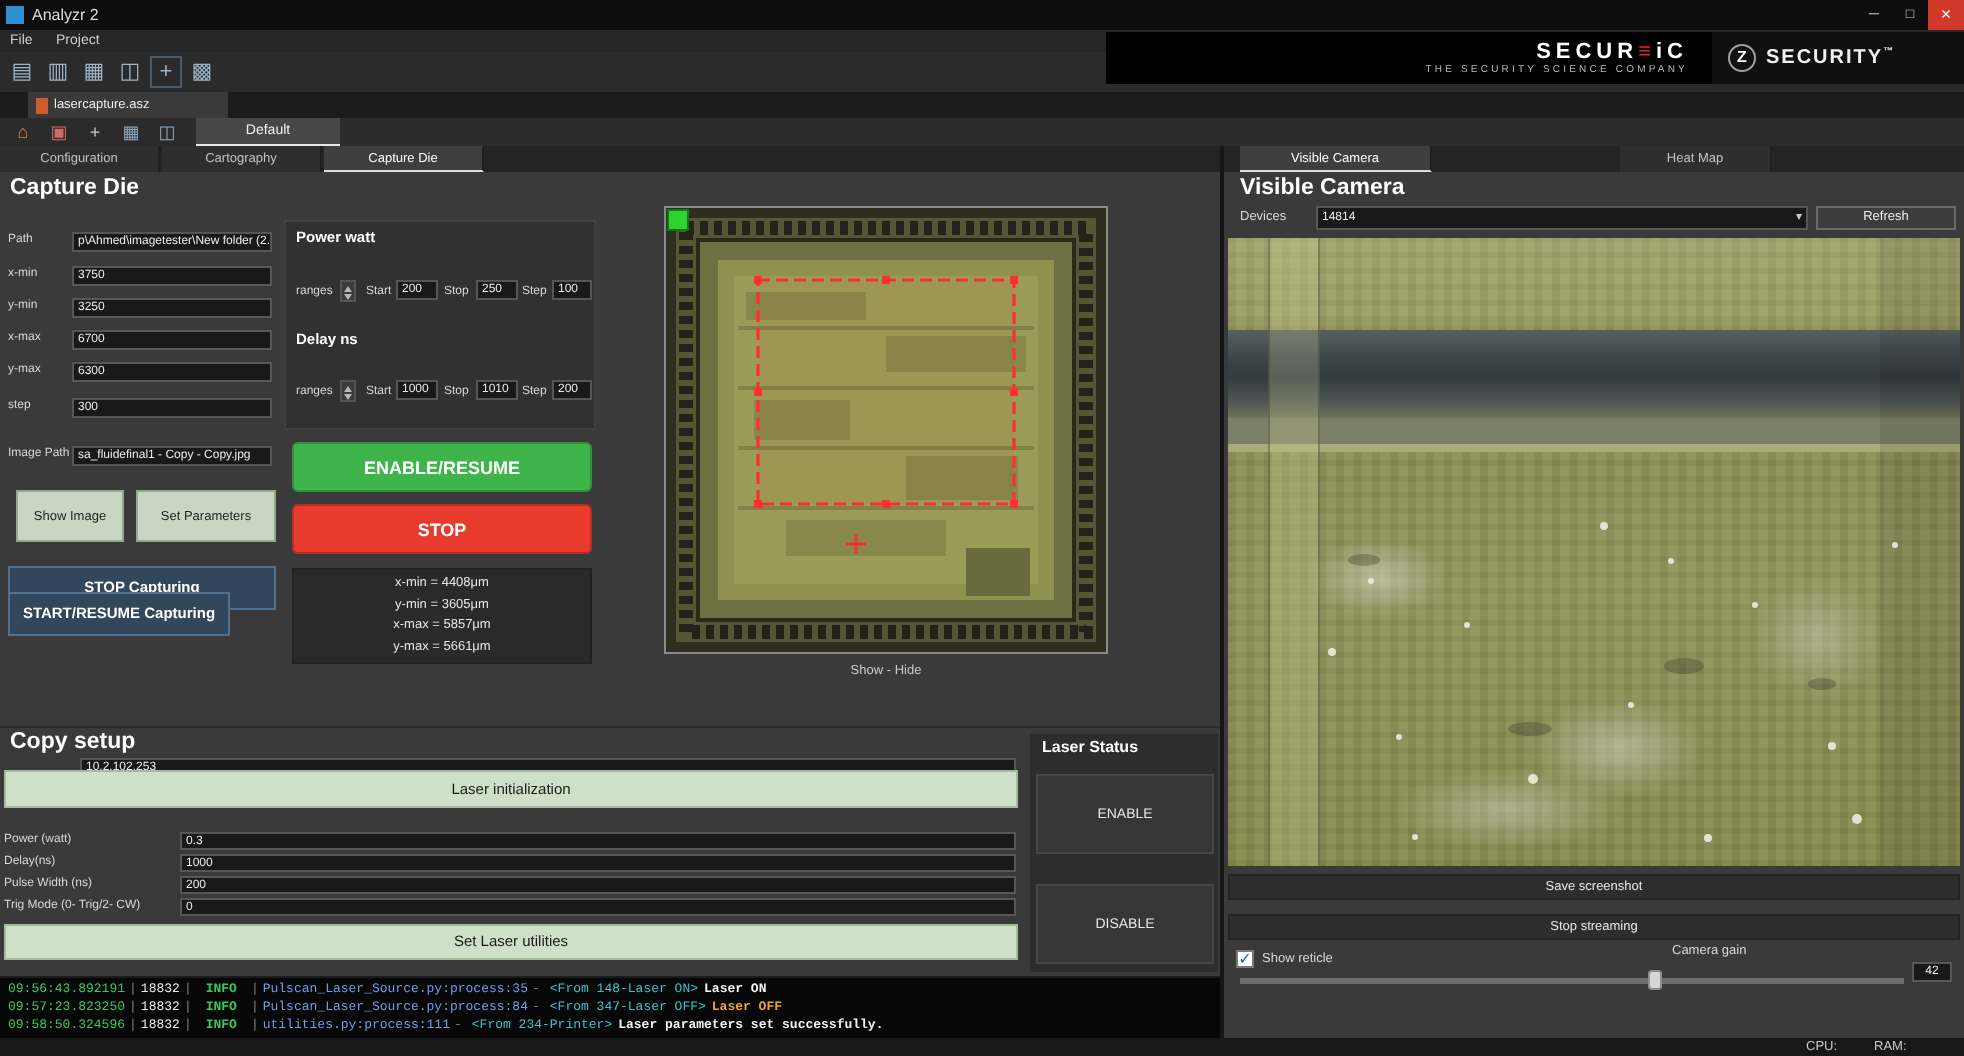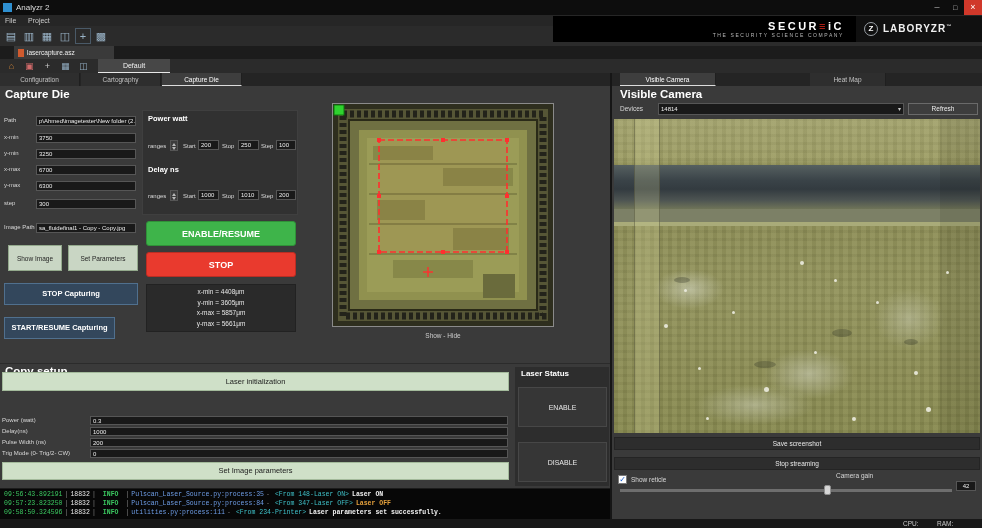--- a/index.html
+++ b/index.html
@@ -63,21 +63,21 @@
   </div>
 
   <div class="abs" style="left:553px;top:16px;width:303px;height:26px;background:#000000;display:flex;flex-direction:column;justify-content:center;align-items:flex-end;padding-right:12px;">
     <div style="font-weight:bold;font-size:11px;letter-spacing:2.5px;color:#ffffff;line-height:12px;">
       <span>SECUR</span><span style="color:#e0281e;">≡</span><span>iC</span>
     </div>
     <div style="font-size:5px;letter-spacing:1.6px;color:#b8b8b8;line-height:7px;">THE SECURITY SCIENCE COMPANY</div>
   </div>
   <div class="abs" style="left:856px;top:16px;width:126px;height:26px;background:#101010;display:flex;align-items:center;gap:5px;padding-left:8px;">
     <span style="width:14px;height:14px;border:1.5px solid #9aa0a6;border-radius:50%;color:#ffffff;font-size:8px;font-weight:bold;text-align:center;line-height:12px;">Z</span>
-    <span style="color:#f0f0f0;font-weight:bold;font-size:10px;letter-spacing:1px;"><span>LABORYZR</span><span style="font-size:5px;vertical-align:super;">™</span></span>
+    <span style="color:#f0f0f0;font-weight:bold;font-size:10px;letter-spacing:1px;"><span>SECURITY</span><span style="font-size:5px;vertical-align:super;">™</span></span>
   </div>
 
   <div class="abs" style="left:0;top:46px;width:982px;height:13px;background:#1c1c1c;">
     <div style="position:absolute;left:14px;top:0;width:100px;height:13px;background:#3a3a3a;display:flex;align-items:center;gap:3px;padding:0 4px;">
       <span style="width:6px;height:8px;background:#cf5a2e;"></span>
       <span style="font-size:6.5px;color:#eeeeee;">lasercapture.asz</span>
     </div>
   </div>
 
   <div class="abs" style="left:0;top:59px;width:982px;height:14px;background:#2b2b2b;">
@@ -115,21 +115,21 @@
   <span class="lbl" style="left:4px;top:182px;">y-max</span>
   <div class="inp" style="left:36px;top:181px;width:100px;height:10px;">6300</div>
   <span class="lbl" style="left:4px;top:200px;">step</span>
   <div class="inp" style="left:36px;top:199px;width:100px;height:10px;">300</div>
   <span class="lbl" style="left:4px;top:224px;">Image Path</span>
   <div class="inp" style="left:36px;top:223px;width:100px;height:10px;">sa_fluidefinal1 - Copy - Copy.jpg</div>
 
   <div class="btn-pale" style="left:8px;top:245px;width:54px;height:26px;">Show Image</div>
   <div class="btn-pale" style="left:68px;top:245px;width:70px;height:26px;">Set Parameters</div>
   <div class="btn-navy" style="left:4px;top:283px;width:134px;height:22px;line-height:20px;">STOP Capturing</div>
-  <div class="btn-navy" style="left:4px;top:317px;width:111px;height:22px;line-height:20px;">START/RESUME Capturing</div>
+  <div class="btn-navy" style="left:4px;top:296px;width:111px;height:22px;line-height:20px;">START/RESUME Capturing</div>
 
   <div class="abs" style="left:142px;top:110px;width:156px;height:105px;background:#313131;border:1px solid #3f3f3f;"></div>
   <span class="lbl" style="left:148px;top:114px;font-size:7.5px;font-weight:bold;color:#ffffff;">Power watt</span>
   <span class="lbl" style="left:148px;top:143px;">ranges</span>
   <span class="spin" style="left:170px;top:140px;">
       <i class="up"></i>
       <i class="dn"></i>
     </span>
   <span class="lbl" style="left:183px;top:143px;">Start</span>
   <div class="inp" style="left:198px;top:140px;width:21px;height:10px;">200</div>
@@ -251,31 +251,31 @@
   </span>
   <span class="lbl" style="left:631px;top:476px;font-size:6.5px;">Show reticle</span>
   <span class="lbl" style="left:836px;top:472px;font-size:6.5px;">Camera gain</span>
   <div class="abs" style="left:620px;top:489px;width:332px;height:3px;background:#6e6e6e;"></div>
   <div class="abs" style="left:824px;top:485px;width:7px;height:10px;background:#d6d6d6;border:1px solid #909090;border-radius:2px;"></div>
   <div class="inp" style="left:956px;top:481px;width:20px;height:10px;text-align:center;">42</div>
 
   <div class="abs" style="left:0;top:363px;width:610px;height:1px;background:#2b2b2b;"></div>
   <div class="abs" style="left:5px;top:365px;font-size:11.5px;font-weight:bold;color:#ffffff;">Copy setup</div>
   <div class="inp" style="left:40px;top:379px;width:468px;height:10px;">10.2.102.253</div>
-  <div class="bar-green" style="left:2px;top:372px;width:507px;height:19px;line-height:17px;">Laser initialization</div>
+  <div class="bar-green" style="left:2px;top:385px;width:507px;height:19px;line-height:17px;">Laser initialization</div>
 
   <span class="lbl" style="left:2px;top:417px;">Power (watt)</span>
   <div class="inp" style="left:90px;top:416px;width:418px;height:9px;">0.3</div>
   <span class="lbl" style="left:2px;top:428px;">Delay(ns)</span>
   <div class="inp" style="left:90px;top:427px;width:418px;height:9px;">1000</div>
   <span class="lbl" style="left:2px;top:439px;">Pulse Width (ns)</span>
   <div class="inp" style="left:90px;top:438px;width:418px;height:9px;">200</div>
   <span class="lbl" style="left:2px;top:450px;">Trig Mode (0- Trig/2- CW)</span>
   <div class="inp" style="left:90px;top:449px;width:418px;height:9px;">0</div>
-  <div class="bar-green" style="left:2px;top:462px;width:507px;height:18px;line-height:16px;">Set Image parameters</div>
+  <div class="bar-green" style="left:2px;top:462px;width:507px;height:18px;line-height:16px;">Set Laser utilities</div>
 
   <div class="abs" style="left:514px;top:366px;width:96px;height:121px;background:#2d2d2d;border:1px solid #3a3a3a;"></div>
   <div class="abs" style="left:521px;top:369px;font-size:8px;font-weight:bold;color:#ffffff;">Laser Status</div>
   <div class="abs" style="left:518px;top:387px;width:89px;height:40px;background:#363636;border:1px solid #474747;color:#e8e8e8;font-size:7px;display:flex;align-items:center;justify-content:center;">ENABLE</div>
   <div class="abs" style="left:518px;top:442px;width:89px;height:40px;background:#363636;border:1px solid #474747;color:#e8e8e8;font-size:7px;display:flex;align-items:center;justify-content:center;">DISABLE</div>
 
   <div class="abs" style="left:0;top:488px;width:610px;height:31px;background:#070707;border-top:1px solid #1c1c1c;">
     <div class="cline" style="top:2px;">
       <span class="c-time">09:56:43.892191</span><span class="c-sep">|</span><span class="c-pid">18832</span><span class="c-sep">|</span><span class="c-level">INFO</span><span class="c-sep">|</span><span class="c-src">Pulscan_Laser_Source.py:process:35</span><span class="c-sep">-</span><span class="c-origin">&lt;From 148-Laser ON&gt;</span><span class="c-msg">Laser ON</span>
     </div>

